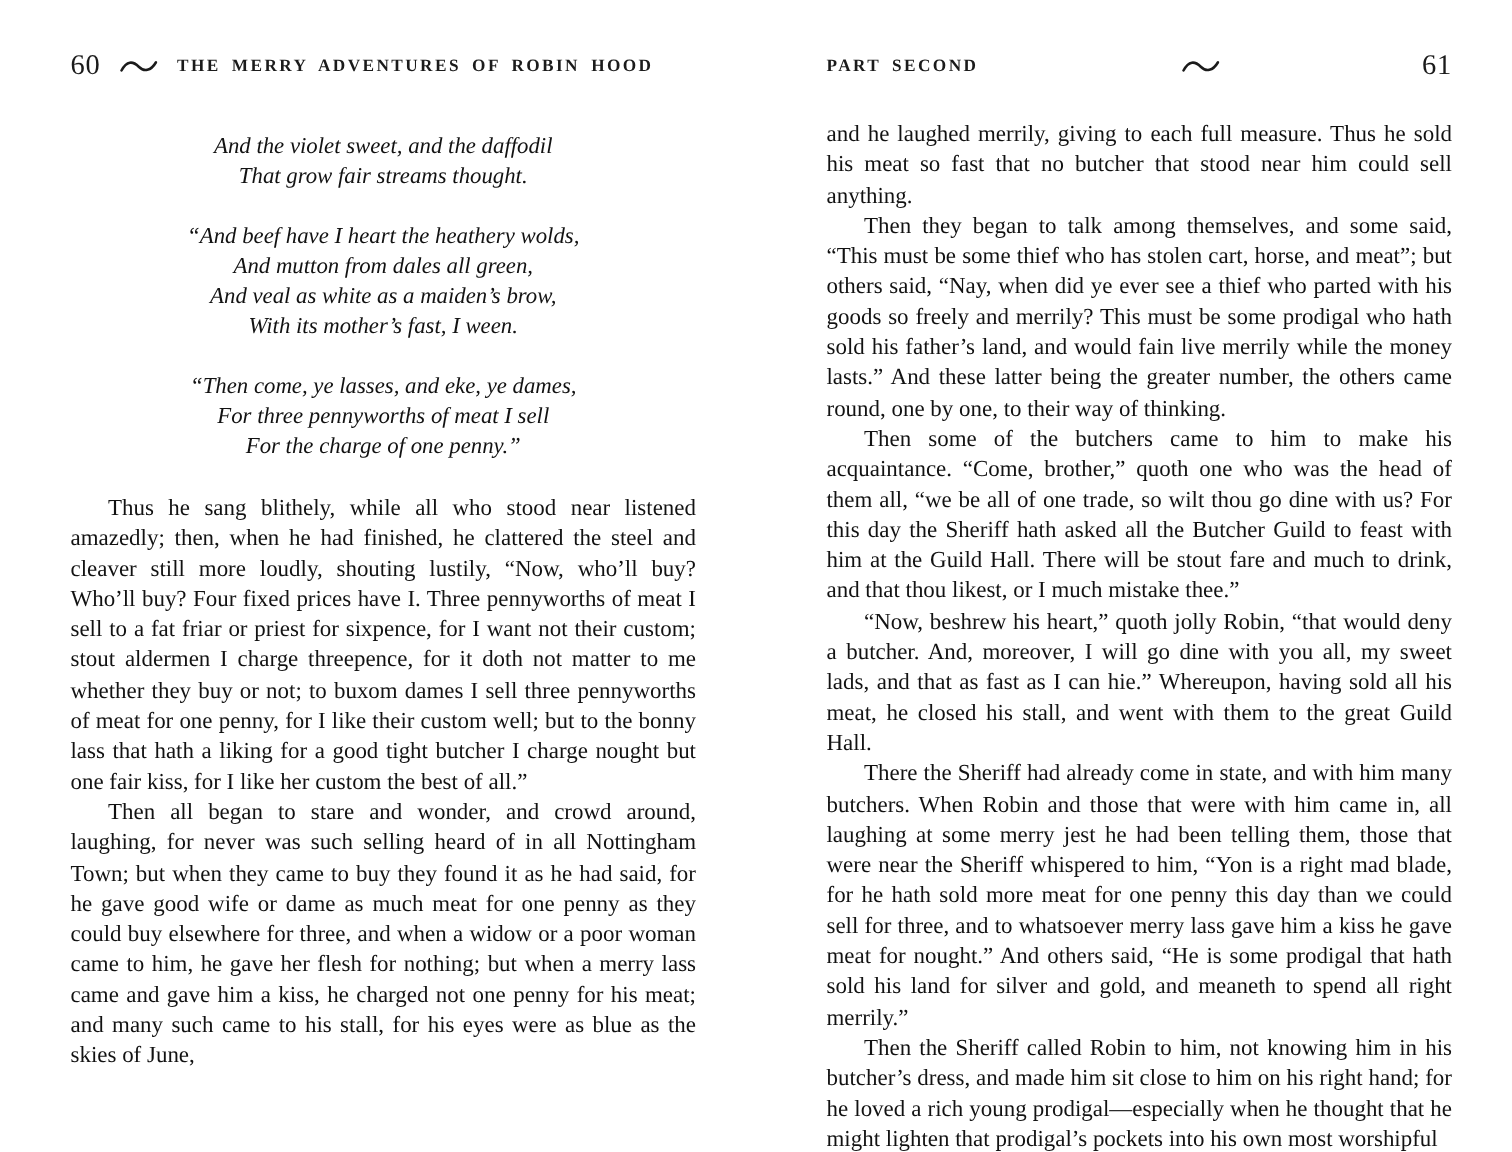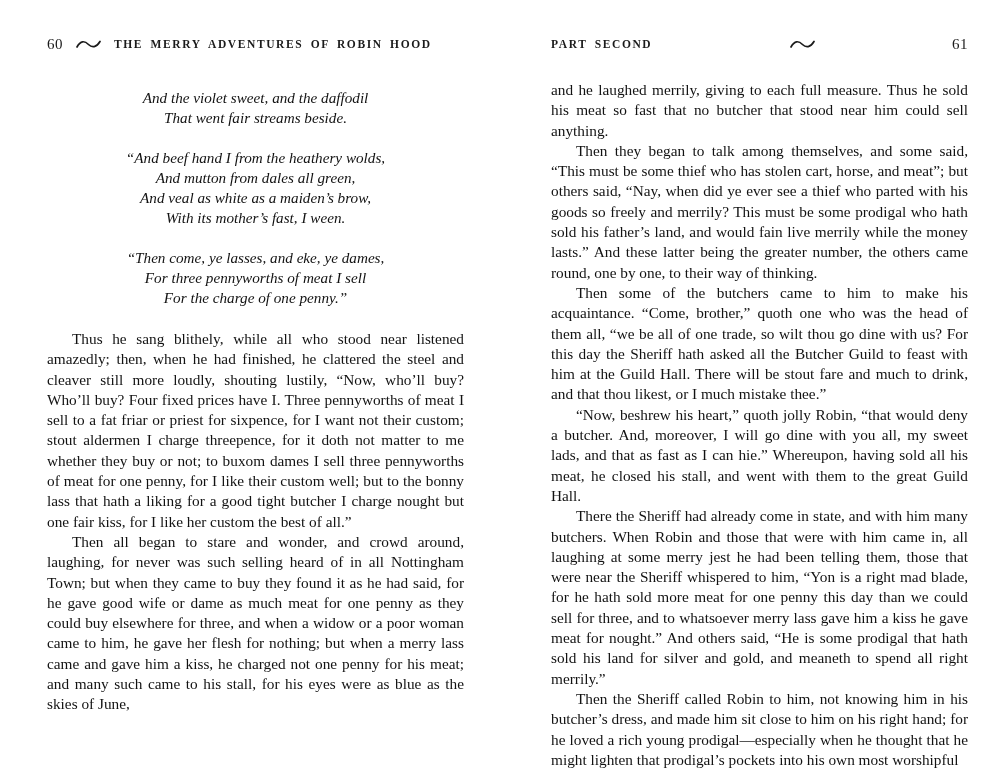--- a/index.html
+++ b/index.html
@@ -32,21 +32,21 @@
     height: 16px;
     font-size: 11.5px;
     letter-spacing: 1.6px;
     word-spacing: 3px;
     font-weight: 600;
     color: #1b1b1b;
     white-space: nowrap;
   }
   .running-head.right { justify-content: space-between; }
   .folio {
-    font-size: 15px;
+    font-size: 19px;
     letter-spacing: 0.5px;
     font-weight: 400;
     font-family: Liberation Serif, serif;
   }
   .swash {
     display: inline-block;
     margin: 0 13px;
     line-height: 0;
   }
   .running-head .head-title { text-transform: uppercase; }
@@ -86,24 +86,24 @@
         <svg width="25" height="11" viewBox="0 0 25 11">
           <path d="M1 8 C4.5 1.5, 8.5 1.5, 12.5 5.5 C16 9, 20.5 8.5, 24 2.5" stroke="#1b1b1b" stroke-width="1.7" fill="none" stroke-linecap="round"></path>
         </svg>
       </span>
       <span class="head-title">THE MERRY ADVENTURES OF ROBIN HOOD</span>
     </div>
 
     <div class="poem">
       <div class="stanza">
         <p class="poem-line">And the violet sweet, and the daffodil</p>
-        <p class="poem-line">That went fair streams beside.</p>
+        <p class="poem-line">That grow fair streams thought.</p>
       </div>
       <div class="stanza">
-        <p class="poem-line">“And beef hand I from the heathery wolds,</p>
+        <p class="poem-line">“And beef have I heart the heathery wolds,</p>
         <p class="poem-line">And mutton from dales all green,</p>
         <p class="poem-line">And veal as white as a maiden’s brow,</p>
         <p class="poem-line">With its mother’s fast, I ween.</p>
       </div>
       <div class="stanza">
         <p class="poem-line">“Then come, ye lasses, and eke, ye dames,</p>
         <p class="poem-line">For three pennyworths of meat I sell</p>
         <p class="poem-line">For the charge of one penny.”</p>
       </div>
     </div>

